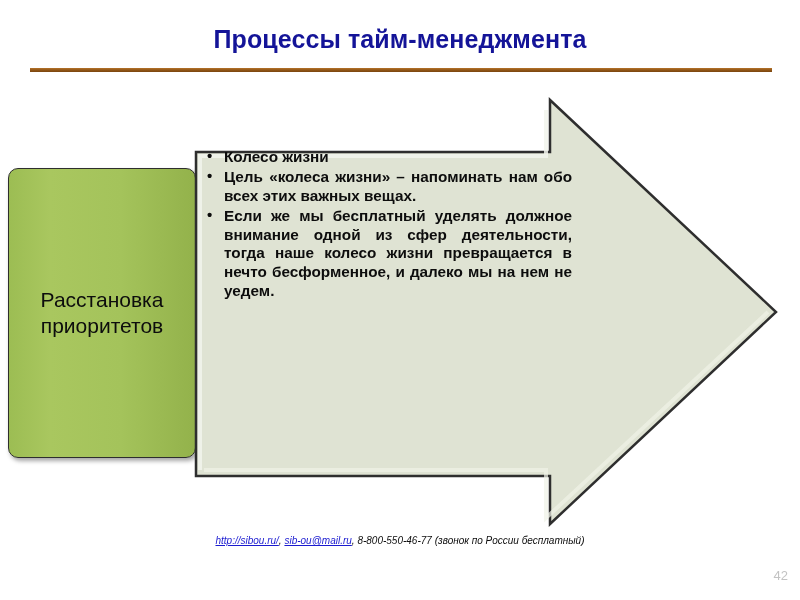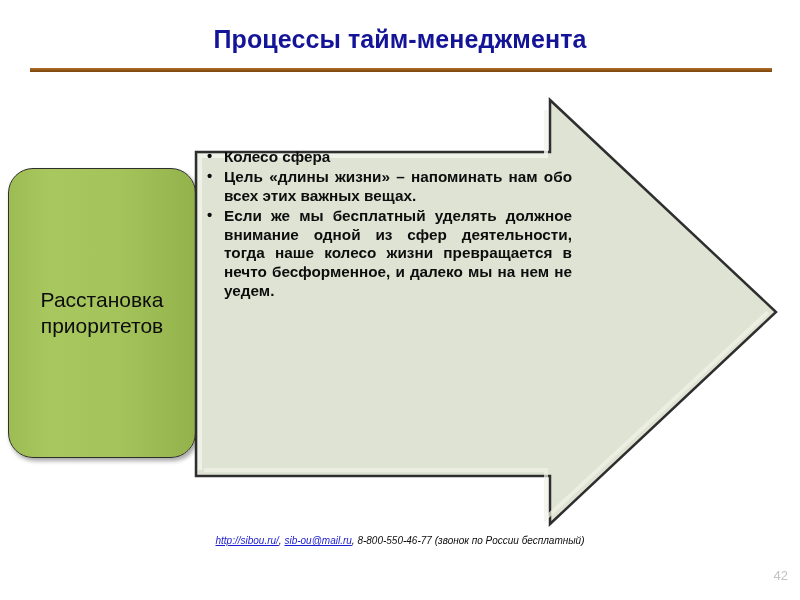--- a/index.html
+++ b/index.html
@@ -47,21 +47,21 @@
     background: linear-gradient(to bottom, #b5742a 0%, #8f5415 55%, #7a4610 100%);
   }
 
   
   .green-box {
     position: absolute;
     left: 8px;
     top: 168px;
     width: 188px;
     height: 290px;
-    border-radius: 25px;
+    border-radius: 10px;
     background: linear-gradient(to right,
                 #9cbd53 0%, #a9c75f 22%, #a4c35b 60%, #93b24b 100%);
     border: 1.5px solid #2e2e2e;
     box-shadow: 2px 3px 4px rgba(0,0,0,0.35);
     box-sizing: border-box;
     display: flex;
     align-items: center;
     justify-content: center;
   }
   .green-box-label {
@@ -174,24 +174,24 @@
         </linearGradient>
       </defs>
       <polygon points="2,54 356,54 356,2 582,214 356,426 356,378 2,378" fill="#dfe3d3" stroke="#2e2e2e" stroke-width="2.5" stroke-linejoin="miter"></polygon>
       <polyline points="6,372 6,58 352,58 352,12" fill="none" stroke="#f2f4ec" stroke-width="4" opacity="0.85"></polyline>
       <polyline points="574,214 352,420 352,372 10,372" fill="none" stroke="#eff2e7" stroke-width="4" opacity="0.7"></polyline>
     </svg>
 
     <div class="arrow-text">
       <ul class="bullet-list">
         <li class="bullet-item">
-          <span>Колесо сфера</span>
+          <span>Колесо жизни</span>
         </li>
         <li class="bullet-item">
-          <span>Цель «длины жизни» – напоминать нам обо всех этих важных вещах.</span>
+          <span>Цель «колеса жизни» – напоминать нам обо всех этих важных вещах.</span>
         </li>
         <li class="bullet-item">
           <span>Если же мы бесплатный уделять должное внимание одной из сфер деятельности, тогда наше колесо жизни превращается в нечто бесформенное, и далеко мы на нем не уедем.</span>
         </li>
       </ul>
     </div>
   </div>
 
   <div class="footer">
     <div class="footer-line"><a class="link" href="#">http://sibou.ru/</a><span>, </span><a class="link" href="#">sib-ou@mail.ru</a><span>, 8-800-550-46-77 (звонок по России бесплатный)</span></div>

